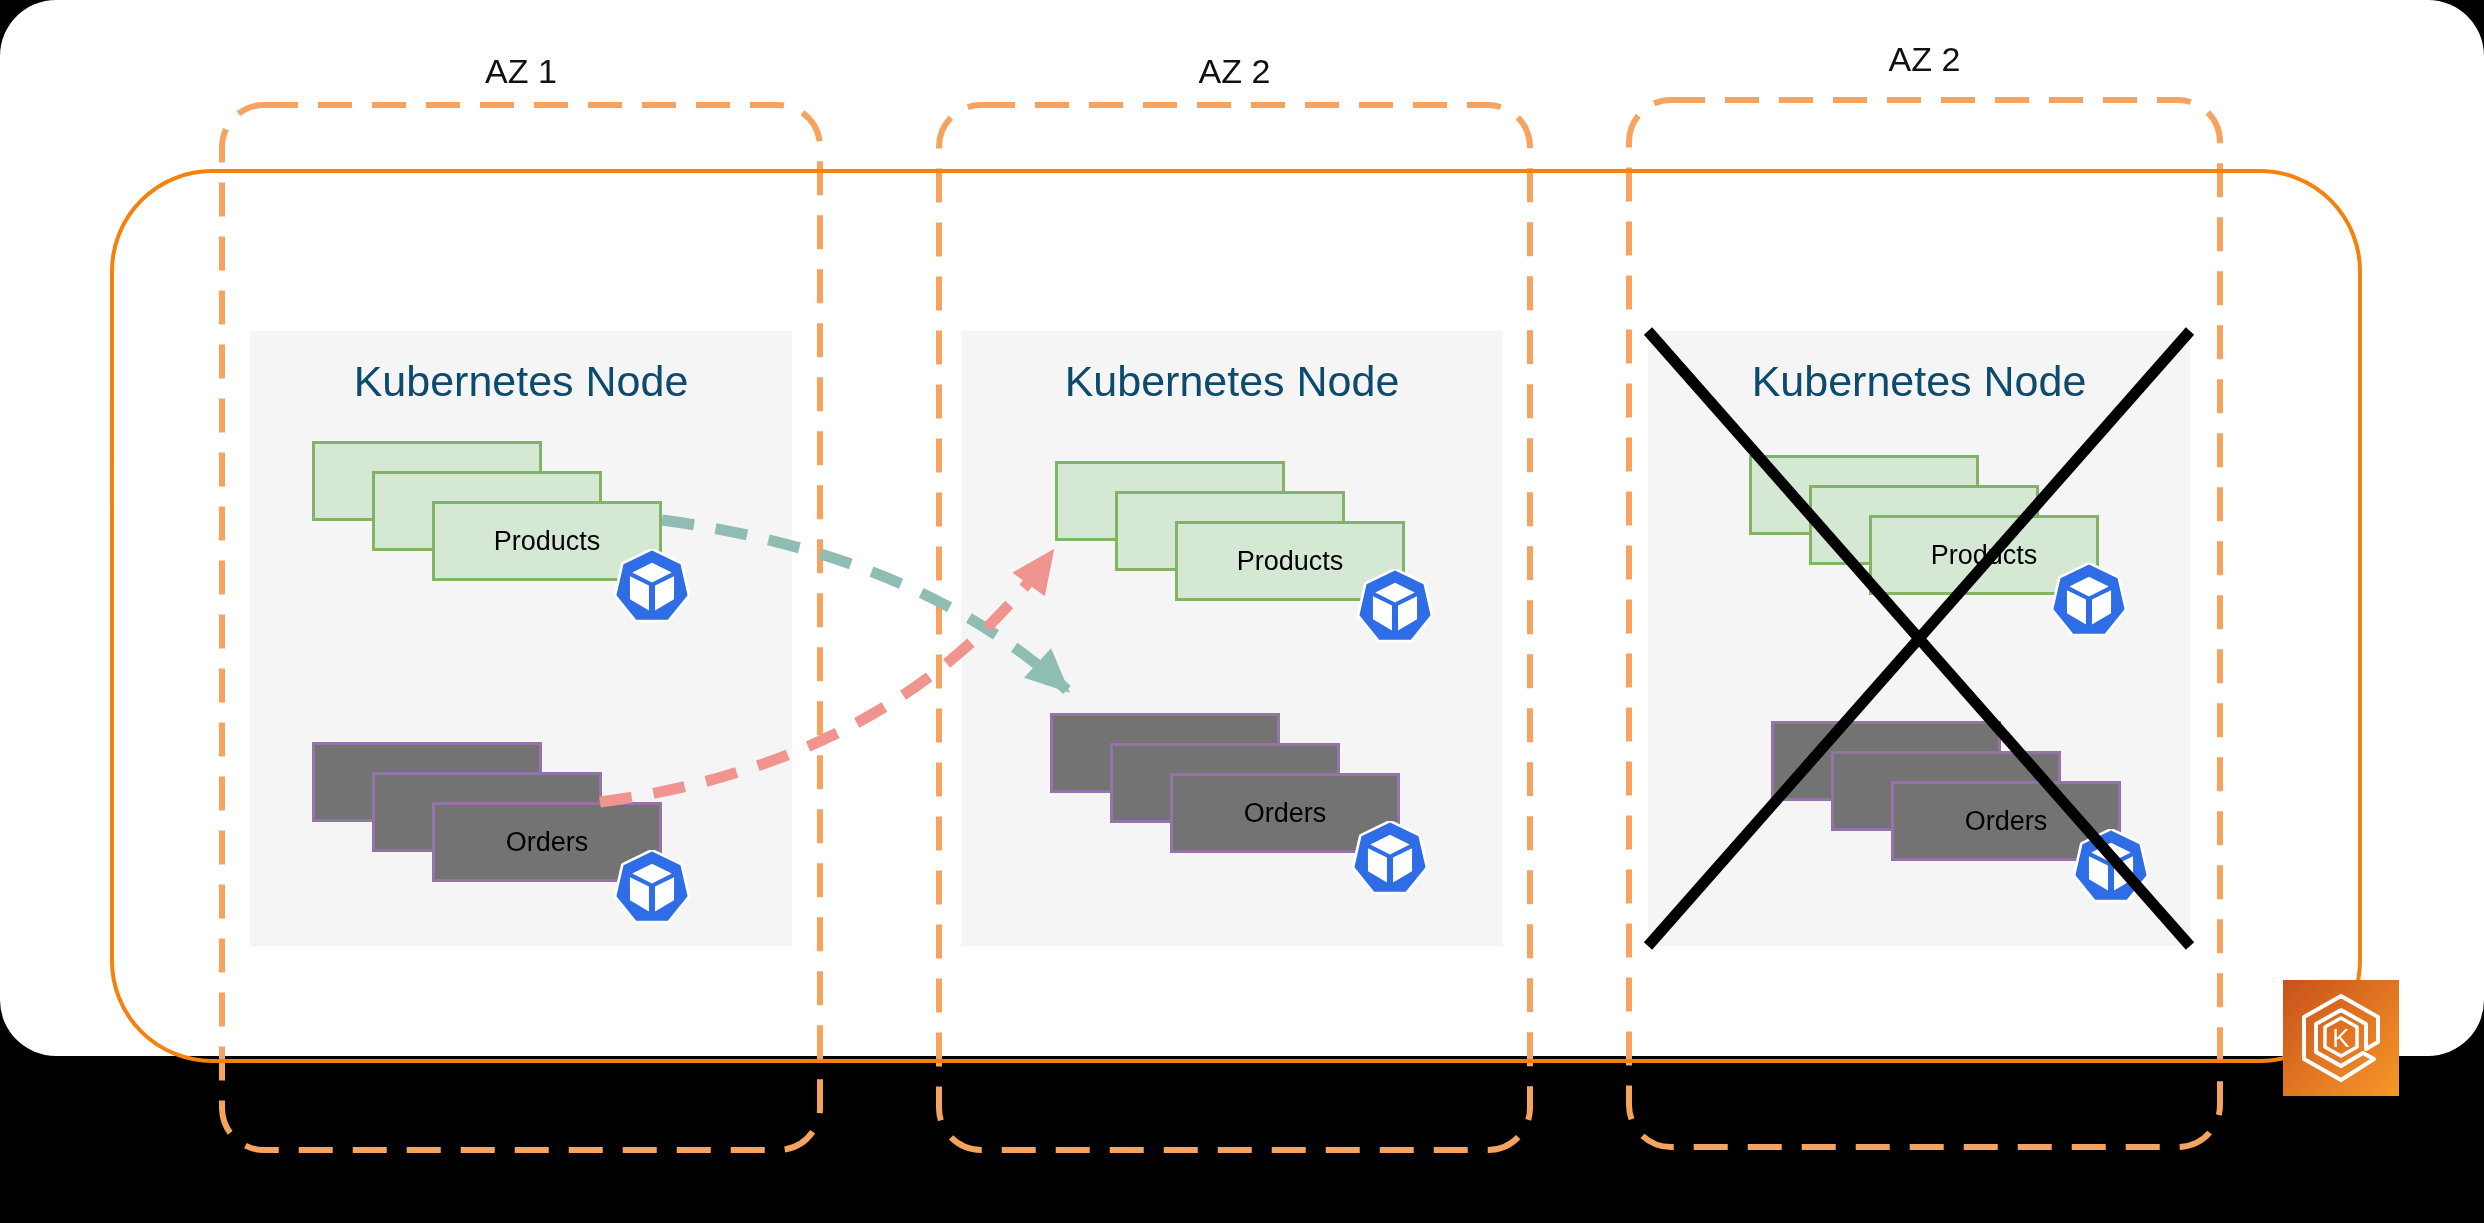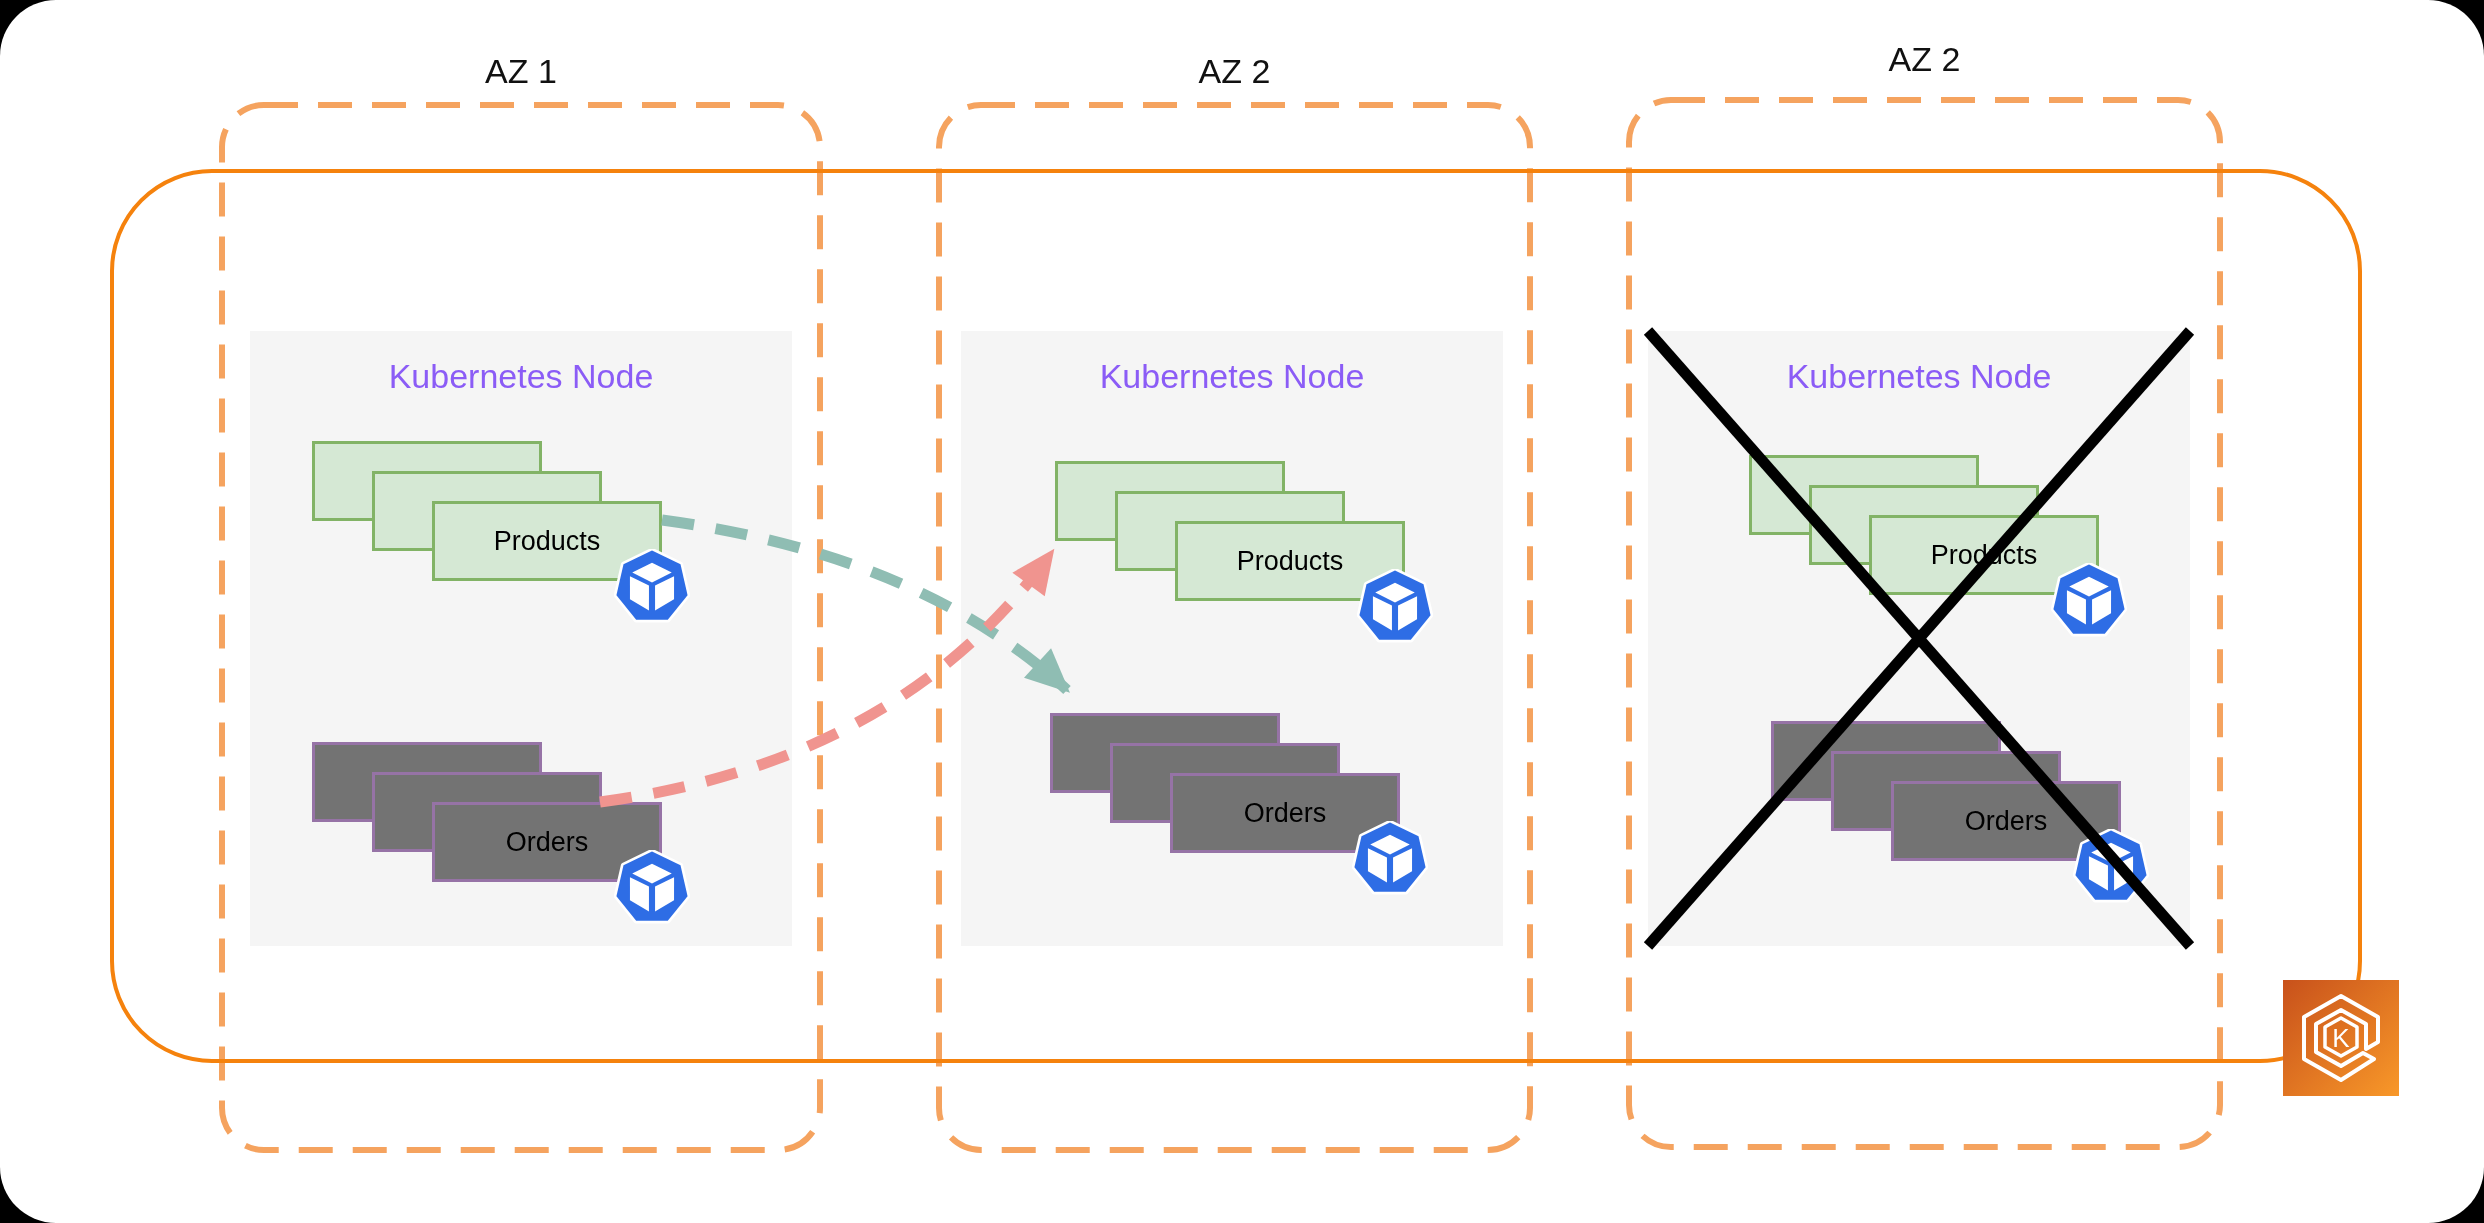--- a/index.html
+++ b/index.html
@@ -1,27 +1,27 @@
 <!DOCTYPE html>
 <html><head>
 <meta charset="utf-8">
 <style>
   html,body{margin:0;padding:0;background:#000;}
   .stage{position:relative;width:2484px;height:1223px;background:#000;overflow:hidden;
          font-family:"Liberation Sans","DejaVu Sans",sans-serif;}
-  .page{position:absolute;left:0;top:0;width:2484px;height:1223px;background:#ffffff;border-radius:56px;}
+  .page{position:absolute;left:0;top:0;width:2484px;height:1056px;background:#ffffff;border-radius:56px;}
   .layer{position:absolute;left:0;top:0;width:2484px;height:1223px;pointer-events:none;}
   .bg-layer{z-index:1;}
   .content-layer{position:absolute;left:0;top:0;width:2484px;height:1223px;z-index:2;}
   .fg-layer{z-index:3;}
 
   .az-label{position:absolute;text-align:center;font-size:34px;color:#111;z-index:2;}
 
   .node{position:absolute;width:542px;height:615px;background:#f5f5f5;}
-  .node-title{padding-top:26px;text-align:center;font-size:34px;color:#8b5cf6;}
+  .node-title{padding-top:26px;text-align:center;font-size:43px;color:#0c4a6e;}
 
   .stack{position:absolute;width:350px;height:140px;}
   .card{position:absolute;width:230px;height:80px;border:3px solid;box-sizing:border-box;
         display:flex;align-items:center;justify-content:center;}
   .card.back{left:0;top:0;}
   .card.middle{left:60px;top:30px;}
   .card.front{left:120px;top:60px;}
   .stack.green .card{background:#d5e8d4;border-color:#82b366;}
   .stack.purple .card{background:#737373;border-color:#9673a6;}
   .card-label{font-size:27px;color:#000;}

